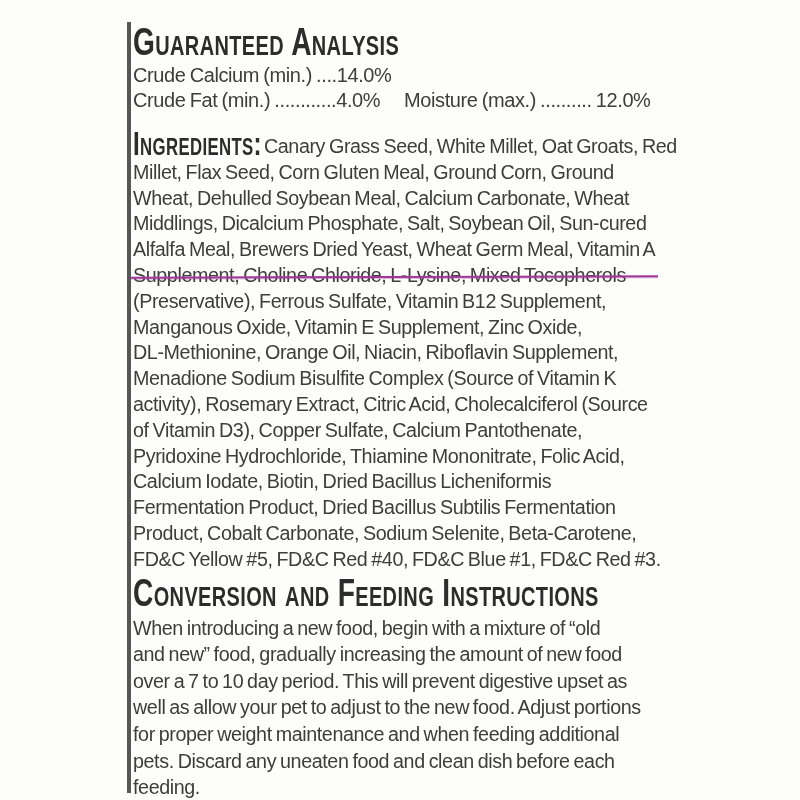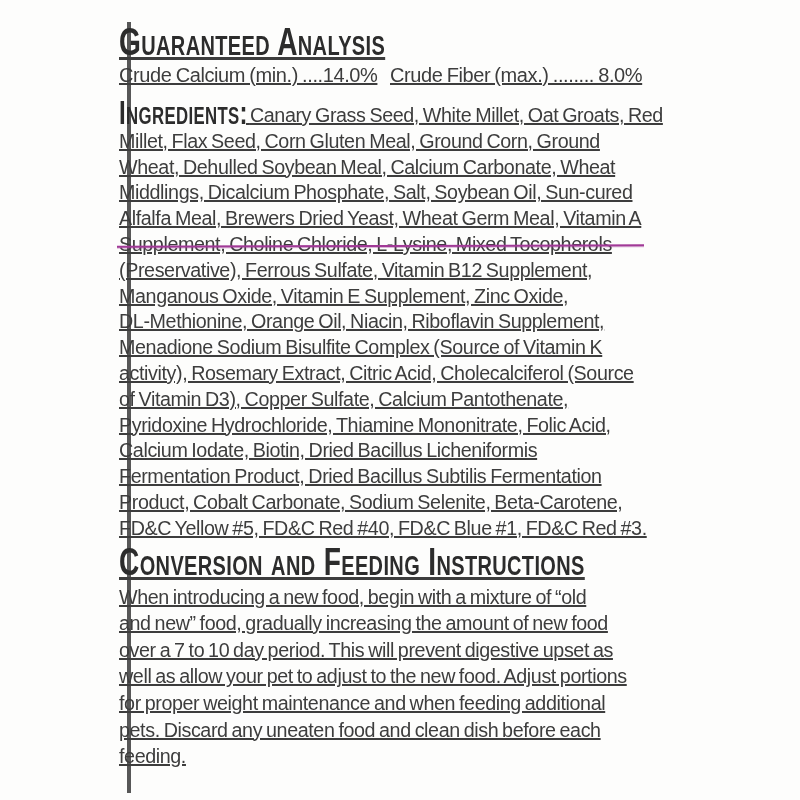--- a/index.html
+++ b/index.html
@@ -10,21 +10,21 @@
     color:#3d3d3d;
     overflow:hidden;
     position:relative;
   }
   .page{position:absolute;inset:0;background:#fdfdfc;}
   .vrule{
     position:absolute;left:127px;top:22px;width:4px;height:771px;
     background:#3a3a3a;opacity:.85;
   }
   .content{
-    position:absolute;left:119px;top:0;width:545px;text-decoration:underline;
+    position:absolute;left:133px;top:0;width:545px;
   }
   .hd{
     margin:0;
     font-variant:small-caps;
     font-weight:700;
     color:#2c2c2c;
     font-size:38px;
     line-height:36px;
     letter-spacing:.5px;
     transform:scaleX(.74);
@@ -40,21 +40,21 @@
     white-space:nowrap;color:#3d3d3d;
   }
   .ga-cell.left{width:271px;flex:0 0 271px;}
   .para{position:relative;}
   .tline{
     font-size:20px;line-height:25.8px;
     letter-spacing:-.4px;word-spacing:-1.2px;
     white-space:nowrap;color:#3d3d3d;
     transform:scaleX(.985);transform-origin:left center;
   }
-  .ingredients{margin-top:12px;}
+  .ingredients{margin-top:18px;}
   .feeding .tline{line-height:26.6px;}
   .feeding{margin-top:6px;}
   .runin{
     font-variant:small-caps;
     font-weight:700;
     font-size:33px;
     color:#2c2c2c;
     letter-spacing:.5px;
     display:inline-block;
     transform:scaleX(.74);
@@ -78,23 +78,24 @@
 <div class="page">
   <div class="vrule"></div>
 
   <div class="content">
 
     <h1 class="hd hd1">Guaranteed Analysis</h1>
 
     <div class="ga-table">
       <div class="ga-row">
         <span class="ga-cell left">Crude Calcium (min.) ....14.0%</span>
-        <span class="ga-cell">Crude Fiber (max.) ........ 8.0%</span>
       </div>
       <div class="ga-row">
+        <span class="ga-cell left">Crude Fat (min.) ............4.0%</span>
+        <span class="ga-cell">Moisture (max.) .......... 12.0%</span>
       </div>
     </div>
 
     <div class="para ingredients">
       <div class="tline">
         <span class="runin">Ingredients:</span>
         <span>Canary Grass Seed, White Millet, Oat Groats, Red</span>
       </div>
       <div class="tline">Millet, Flax Seed, Corn Gluten Meal, Ground Corn, Ground</div>
       <div class="tline">Wheat, Dehulled Soybean Meal, Calcium Carbonate, Wheat</div>

